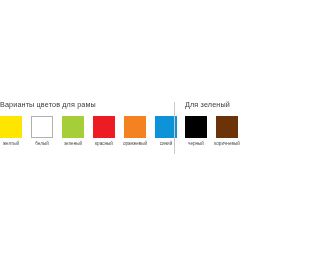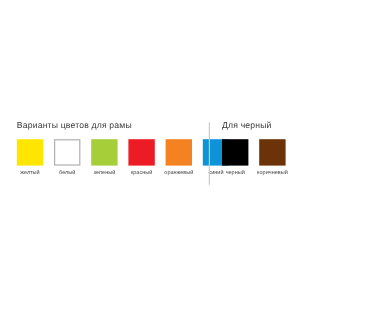--- a/index.html
+++ b/index.html
@@ -25,21 +25,20 @@
     flex-direction: row;
     align-items: flex-start;
   }
 
   .section {
     display: flex;
     flex-direction: column;
   }
 
   .section-frame {
-    padding-left: 14px;
     width: 174px;
     box-sizing: border-box;
   }
 
   .section-upholstery {
     padding-left: 10px;
     width: 76px;
     box-sizing: border-box;
   }
 
@@ -130,21 +129,21 @@
         <div class="swatch-chip" style="background: rgb(14, 147, 216);"></div>
         <div class="swatch-label">синий</div>
       </div>
 
     </div>
   </div>
 
   <div class="divider" style="background: rgb(201, 201, 201);"></div>
 
   <div class="section section-upholstery">
-    <div class="section-title">Для черный</div>
+    <div class="section-title">Для зеленый</div>
     <div class="swatch-row">
 
       <div class="swatch-item">
         <div class="swatch-chip" style="background: rgb(0, 0, 0);"></div>
         <div class="swatch-label">черный</div>
       </div>
 
       <div class="swatch-item">
         <div class="swatch-chip" style="background: rgb(107, 51, 7);"></div>
         <div class="swatch-label">коричневый</div>

